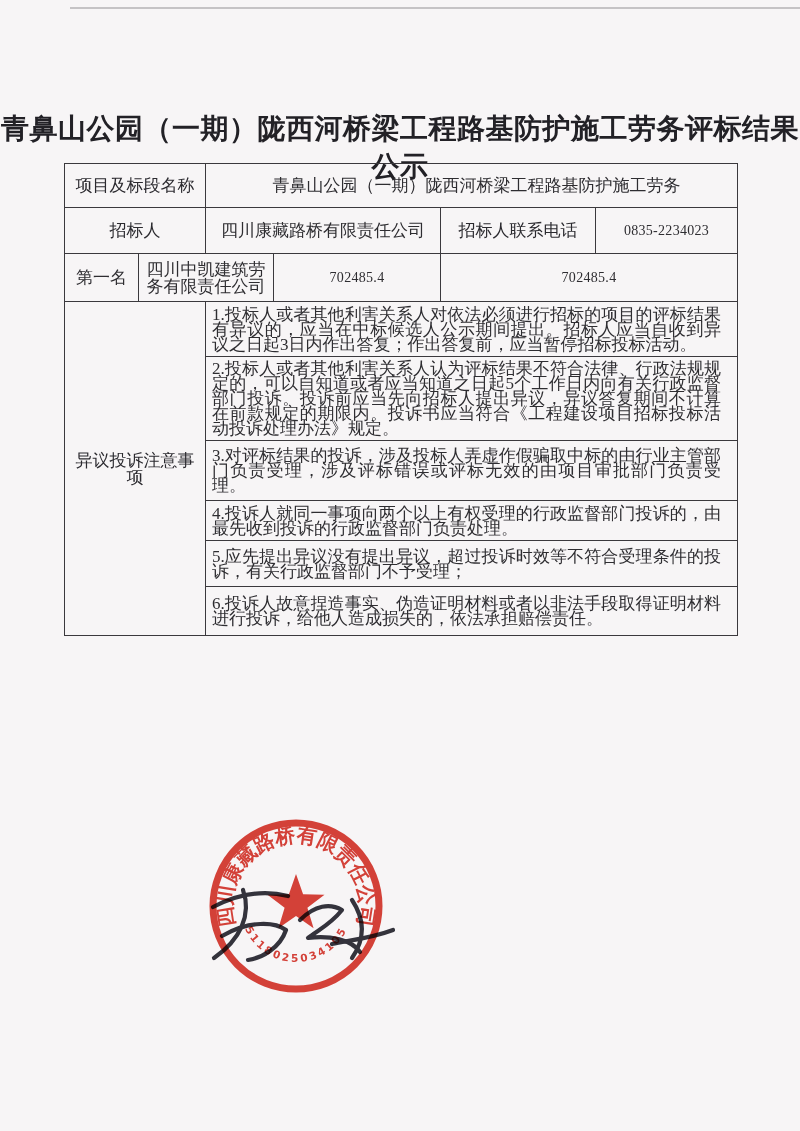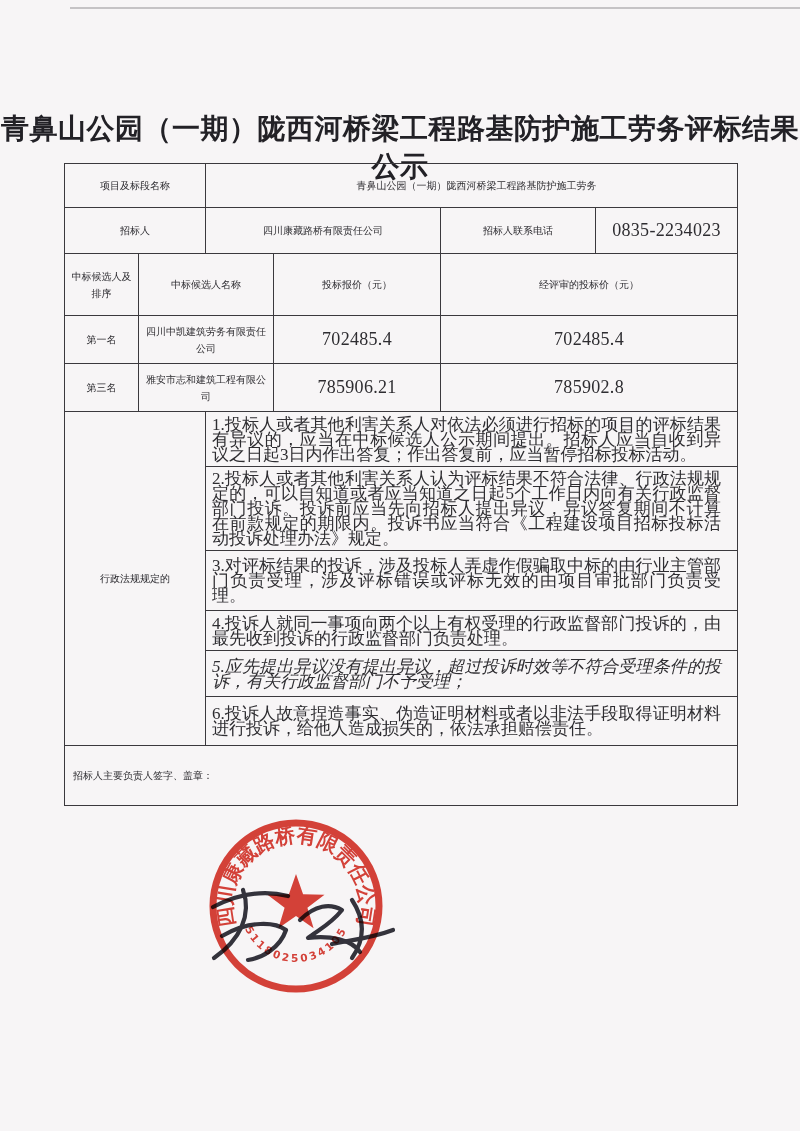--- a/index.html
+++ b/index.html
@@ -25,44 +25,44 @@
     position:absolute; left:64px; top:163px; width:673px;
   }
   table {
     border-collapse:collapse; table-layout:fixed; width:673px;
     margin-top:-1px;
   }
   table:first-child { margin-top:0; }
   td {
     border:1px solid #3b393d;
     vertical-align:middle;
-    font-size:10px;
+    font-size:17px;
     text-align:center;
     padding:2px 3px;
     line-height:17px;
     word-break:break-all;
   }
   td.lbl { color:#2b2a2f; }
   td.val-left { text-align:center; padding-left:13px; }
-  td.num { font-size:18px; letter-spacing:.3px; }
+  td.num { font-size:14px; letter-spacing:.3px; }
   td.para {
     text-align:justify; vertical-align:middle;
     font-size:17px; line-height:15px;
     padding:4px 16px 4px 6px;
   }
   td.sign-cell { text-align:left; padding-left:8px; }
   .t-info tr    { height:46px; }
   .t-info tr.r1 { height:44px; }
   .t-cand tr.hd { height:62px; }
   .t-cand tr    { height:48px; }
   .t-notice tr.p1 { height:55px; }
   .t-notice tr.p2 { height:70px; }
   .t-notice tr.p3 { height:60px; }
   .t-notice tr.p4 { height:40px; }
-  .t-notice tr.p5 { height:46px;font-style:italic; }
+  .t-notice tr.p5 { height:46px; }
   .t-notice tr.p6 { height:49px; }
   .t-sign tr { height:60px; }
   .overlay { position:absolute; pointer-events:none; }
   #signature-svg { left:195px; top:872px; mix-blend-mode:multiply; filter:blur(.3px); }
   #seal-svg { left:206px; top:816px; mix-blend-mode:multiply; filter:blur(.4px); opacity:.93; }
   .seal-text { font-family:"DejaVu Sans","Liberation Sans",sans-serif; font-weight:bold; }
 </style>
 </head>
 <body>
 
@@ -94,79 +94,57 @@
     </table>
 
   <table class="t-cand">
     <colgroup>
         <col style="width:74px">
         <col style="width:135px">
         <col style="width:167px">
         <col style="width:297px">
       </colgroup>
     <tbody>
-        <tr class="hd">
-      <td class="lbl">中标候选人及排序</td>
-      <td class="lbl">中标候选人名称</td>
-      <td class="lbl">投标报价（元）</td>
-      <td class="lbl">经评审的投标价（元）</td>
-    </tr>
     <tr>
       <td>第一名</td>
       <td>四川中凯建筑劳务有限责任公司</td>
       <td class="num">702485.4</td>
       <td class="num">702485.4</td>
-    </tr>
-    <tr>
-      <td>第三名</td>
-      <td>雅安市志和建筑工程有限公司</td>
-      <td class="num">785906.21</td>
-      <td class="num">785902.8</td>
     </tr>
   </tbody>
     </table>
 
   <table class="t-notice">
     <colgroup>
         <col style="width:141px">
         <col style="width:532px">
       </colgroup>
     <tbody>
         <tr class="p1">
-      <td class="lbl" rowspan="6">行政法规规定的</td>
+      <td class="lbl" rowspan="6">异议投诉注意事项</td>
       <td class="para">1.投标人或者其他利害关系人对依法必须进行招标的项目的评标结果有异议的，应当在中标候选人公示期间提出。招标人应当自收到异议之日起3日内作出答复；作出答复前，应当暂停招标投标活动。</td>
     </tr>
     <tr class="p2">
       <td class="para">2.投标人或者其他利害关系人认为评标结果不符合法律、行政法规规定的，可以自知道或者应当知道之日起5个工作日内向有关行政监督部门投诉。投诉前应当先向招标人提出异议，异议答复期间不计算在前款规定的期限内。投诉书应当符合《工程建设项目招标投标活动投诉处理办法》规定。</td>
     </tr>
     <tr class="p3">
       <td class="para">3.对评标结果的投诉，涉及投标人弄虚作假骗取中标的由行业主管部门负责受理，涉及评标错误或评标无效的由项目审批部门负责受理。</td>
     </tr>
     <tr class="p4">
       <td class="para">4.投诉人就同一事项向两个以上有权受理的行政监督部门投诉的，由最先收到投诉的行政监督部门负责处理。</td>
     </tr>
     <tr class="p5">
       <td class="para">5.应先提出异议没有提出异议，超过投诉时效等不符合受理条件的投诉，有关行政监督部门不予受理；</td>
     </tr>
     <tr class="p6">
       <td class="para">6.投诉人故意捏造事实、伪造证明材料或者以非法手段取得证明材料进行投诉，给他人造成损失的，依法承担赔偿责任。</td>
     </tr>
   </tbody>
     </table>
 
-  <table class="t-sign">
-    <colgroup>
-        <col style="width:673px">
-      </colgroup>
-    <tbody>
-        <tr>
-      <td class="sign-cell">招标人主要负责人签字、盖章：</td>
-    </tr>
-  </tbody>
-    </table>
 </div>
 
 <svg id="signature-svg" class="overlay" width="220" height="105" viewBox="0 0 220 105">
   <g fill="none" stroke="#24242e" stroke-width="4.2" stroke-linecap="round" stroke-linejoin="round" opacity="0.92">
     <path d="M 18 35 C 45 21, 70 18, 93 24"></path>
     <path d="M 48 18 C 57 43, 45 68, 19 86"></path>
     <path d="M 27 64 C 55 48, 80 50, 91 58 C 85 76, 67 86, 53 88"></path>
     <path d="M 105 48 C 120 33, 135 31, 147 38 C 135 53, 123 58, 113 66 C 135 63, 157 68, 165 80"></path>
     <path d="M 157 28 C 167 43, 173 63, 157 86"></path>
     <path d="M 137 72 C 157 68, 177 66, 198 58"></path>

